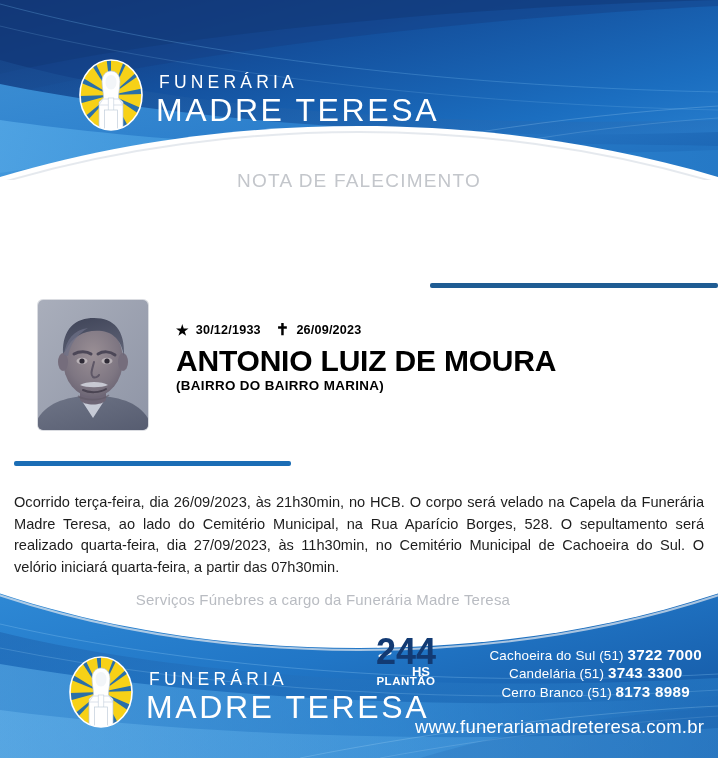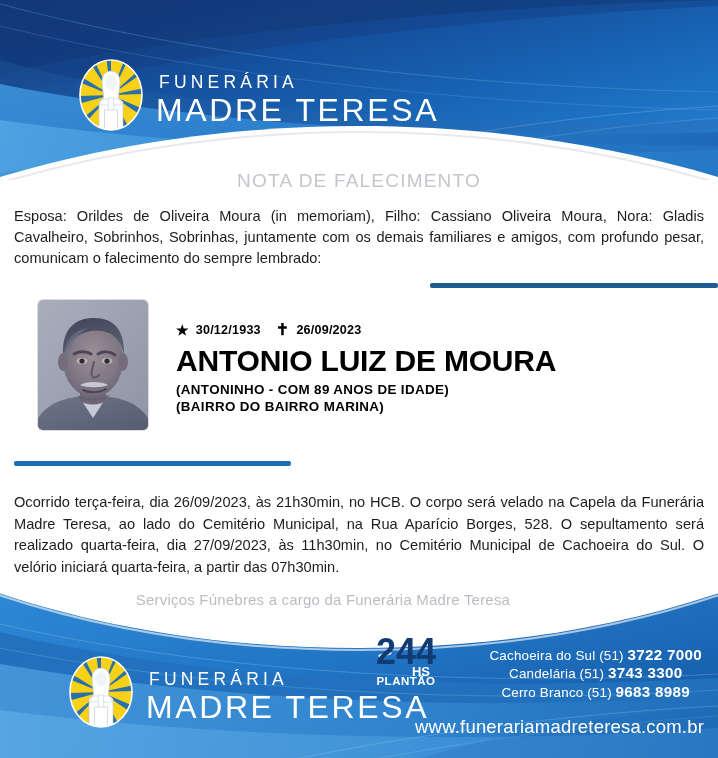--- a/index.html
+++ b/index.html
@@ -289,21 +289,20 @@
       </span>
       <span class="logo-text">
         <span class="t1">FUNERÁRIA</span>
         <span class="t2">MADRE TERESA</span>
       </span>
     </div>
   </div>
 
   <div class="nota-title">NOTA DE FALECIMENTO</div>
 
-  <div class="intro">Esposa: Orildes de Oliveira Moura (in memoriam), Filho: Cassiano Oliveira Moura, Nora: Gladis Cavalheiro, Sobrinhos, Sobrinhas, juntamente com os demais familiares e amigos, com profundo pesar, comunicam o falecimento do sempre lembrado:</div>
 
   <div class="rule rule-top"></div>
 
   <div class="portrait">
     <svg width="110" height="130" viewBox="0 0 110 130">
       <defs>
         <linearGradient id="bgPhoto" x1="0" y1="0" x2="1" y2="1">
           <stop offset="0%" stop-color="#a9aebb"></stop>
           <stop offset="100%" stop-color="#8f95a6"></stop>
         </linearGradient>
@@ -355,21 +354,20 @@
   </div>
 
   <div class="deceased">
     <div class="dates">
       <span class="sym">★</span>
       <span>30/12/1933</span>
       <span class="sym sym-cross">✝</span>
       <span>26/09/2023</span>
     </div>
     <div class="dname">ANTONIO LUIZ DE MOURA</div>
-    <div class="dsub">(ANTONINHO - COM 89 ANOS DE IDADE)</div>
     <div class="dsub" style="margin-top:1px;">(BAIRRO DO BAIRRO MARINA)</div>
   </div>
 
   <div class="rule rule-bottom"></div>
 
   <div class="details">Ocorrido terça-feira, dia 26/09/2023, às 21h30min, no HCB. O corpo será velado na Capela da Funerária Madre Teresa, ao lado do Cemitério Municipal, na Rua Aparício Borges, 528. O sepultamento será realizado quarta-feira, dia 27/09/2023, às 11h30min, no Cemitério Municipal de Cachoeira do Sul. O velório iniciará quarta-feira, a partir das 07h30min.</div>
 
   <div class="footer">
     <svg class="footer-svg" width="718" height="180" viewBox="0 0 718 180">
       <defs>
@@ -478,19 +476,19 @@
       <span class="phone-num">3722 7000</span>
     </div>
     <div class="phone-row">
       <span class="phone-city">Candelária</span>
       <span class="phone-city">(51)</span>
       <span class="phone-num">3743 3300</span>
     </div>
     <div class="phone-row">
       <span class="phone-city">Cerro Branco</span>
       <span class="phone-city">(51)</span>
-      <span class="phone-num">9683 8989</span>
+      <span class="phone-num">8173 8989</span>
     </div>
   </div>
 
   <div class="website">www.funerariamadreteresa.com.br</div>
 
 </div>
 
 </body></html>

